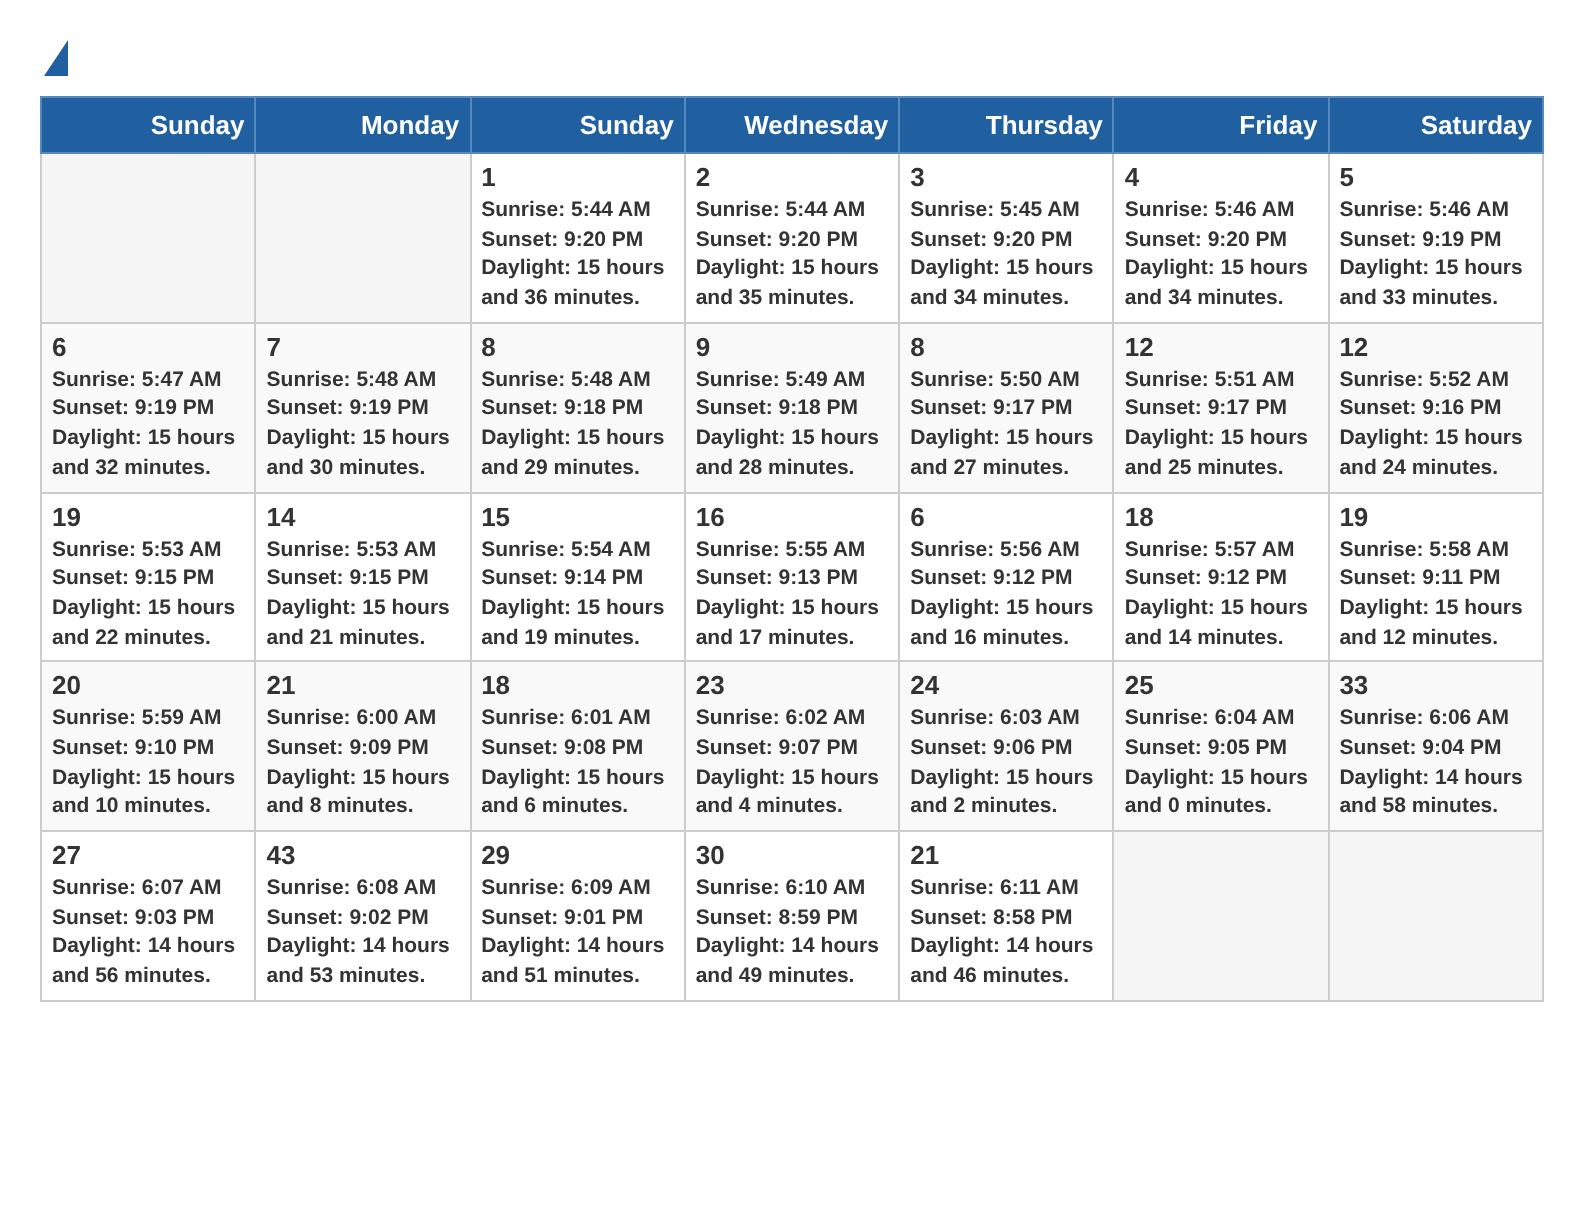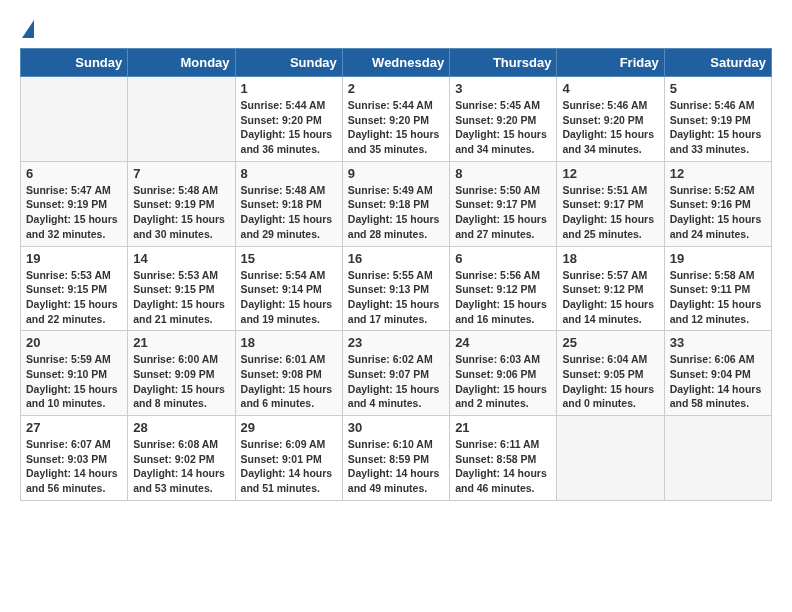--- a/index.html
+++ b/index.html
@@ -243,21 +243,21 @@
           <span class="day-num">33</span>
           <div class="day-info">Sunrise: 6:06 AM<br>Sunset: 9:04 PM<br>Daylight: 14 hours and 58 minutes.</div>
         </td>
       </tr>
       <tr>
         <td>
           <span class="day-num">27</span>
           <div class="day-info">Sunrise: 6:07 AM<br>Sunset: 9:03 PM<br>Daylight: 14 hours and 56 minutes.</div>
         </td>
         <td>
-          <span class="day-num">28</span>
+          <span class="day-num">43</span>
           <div class="day-info">Sunrise: 6:08 AM<br>Sunset: 9:02 PM<br>Daylight: 14 hours and 53 minutes.</div>
         </td>
         <td>
           <span class="day-num">29</span>
           <div class="day-info">Sunrise: 6:09 AM<br>Sunset: 9:01 PM<br>Daylight: 14 hours and 51 minutes.</div>
         </td>
         <td>
           <span class="day-num">30</span>
           <div class="day-info">Sunrise: 6:10 AM<br>Sunset: 8:59 PM<br>Daylight: 14 hours and 49 minutes.</div>
         </td>

